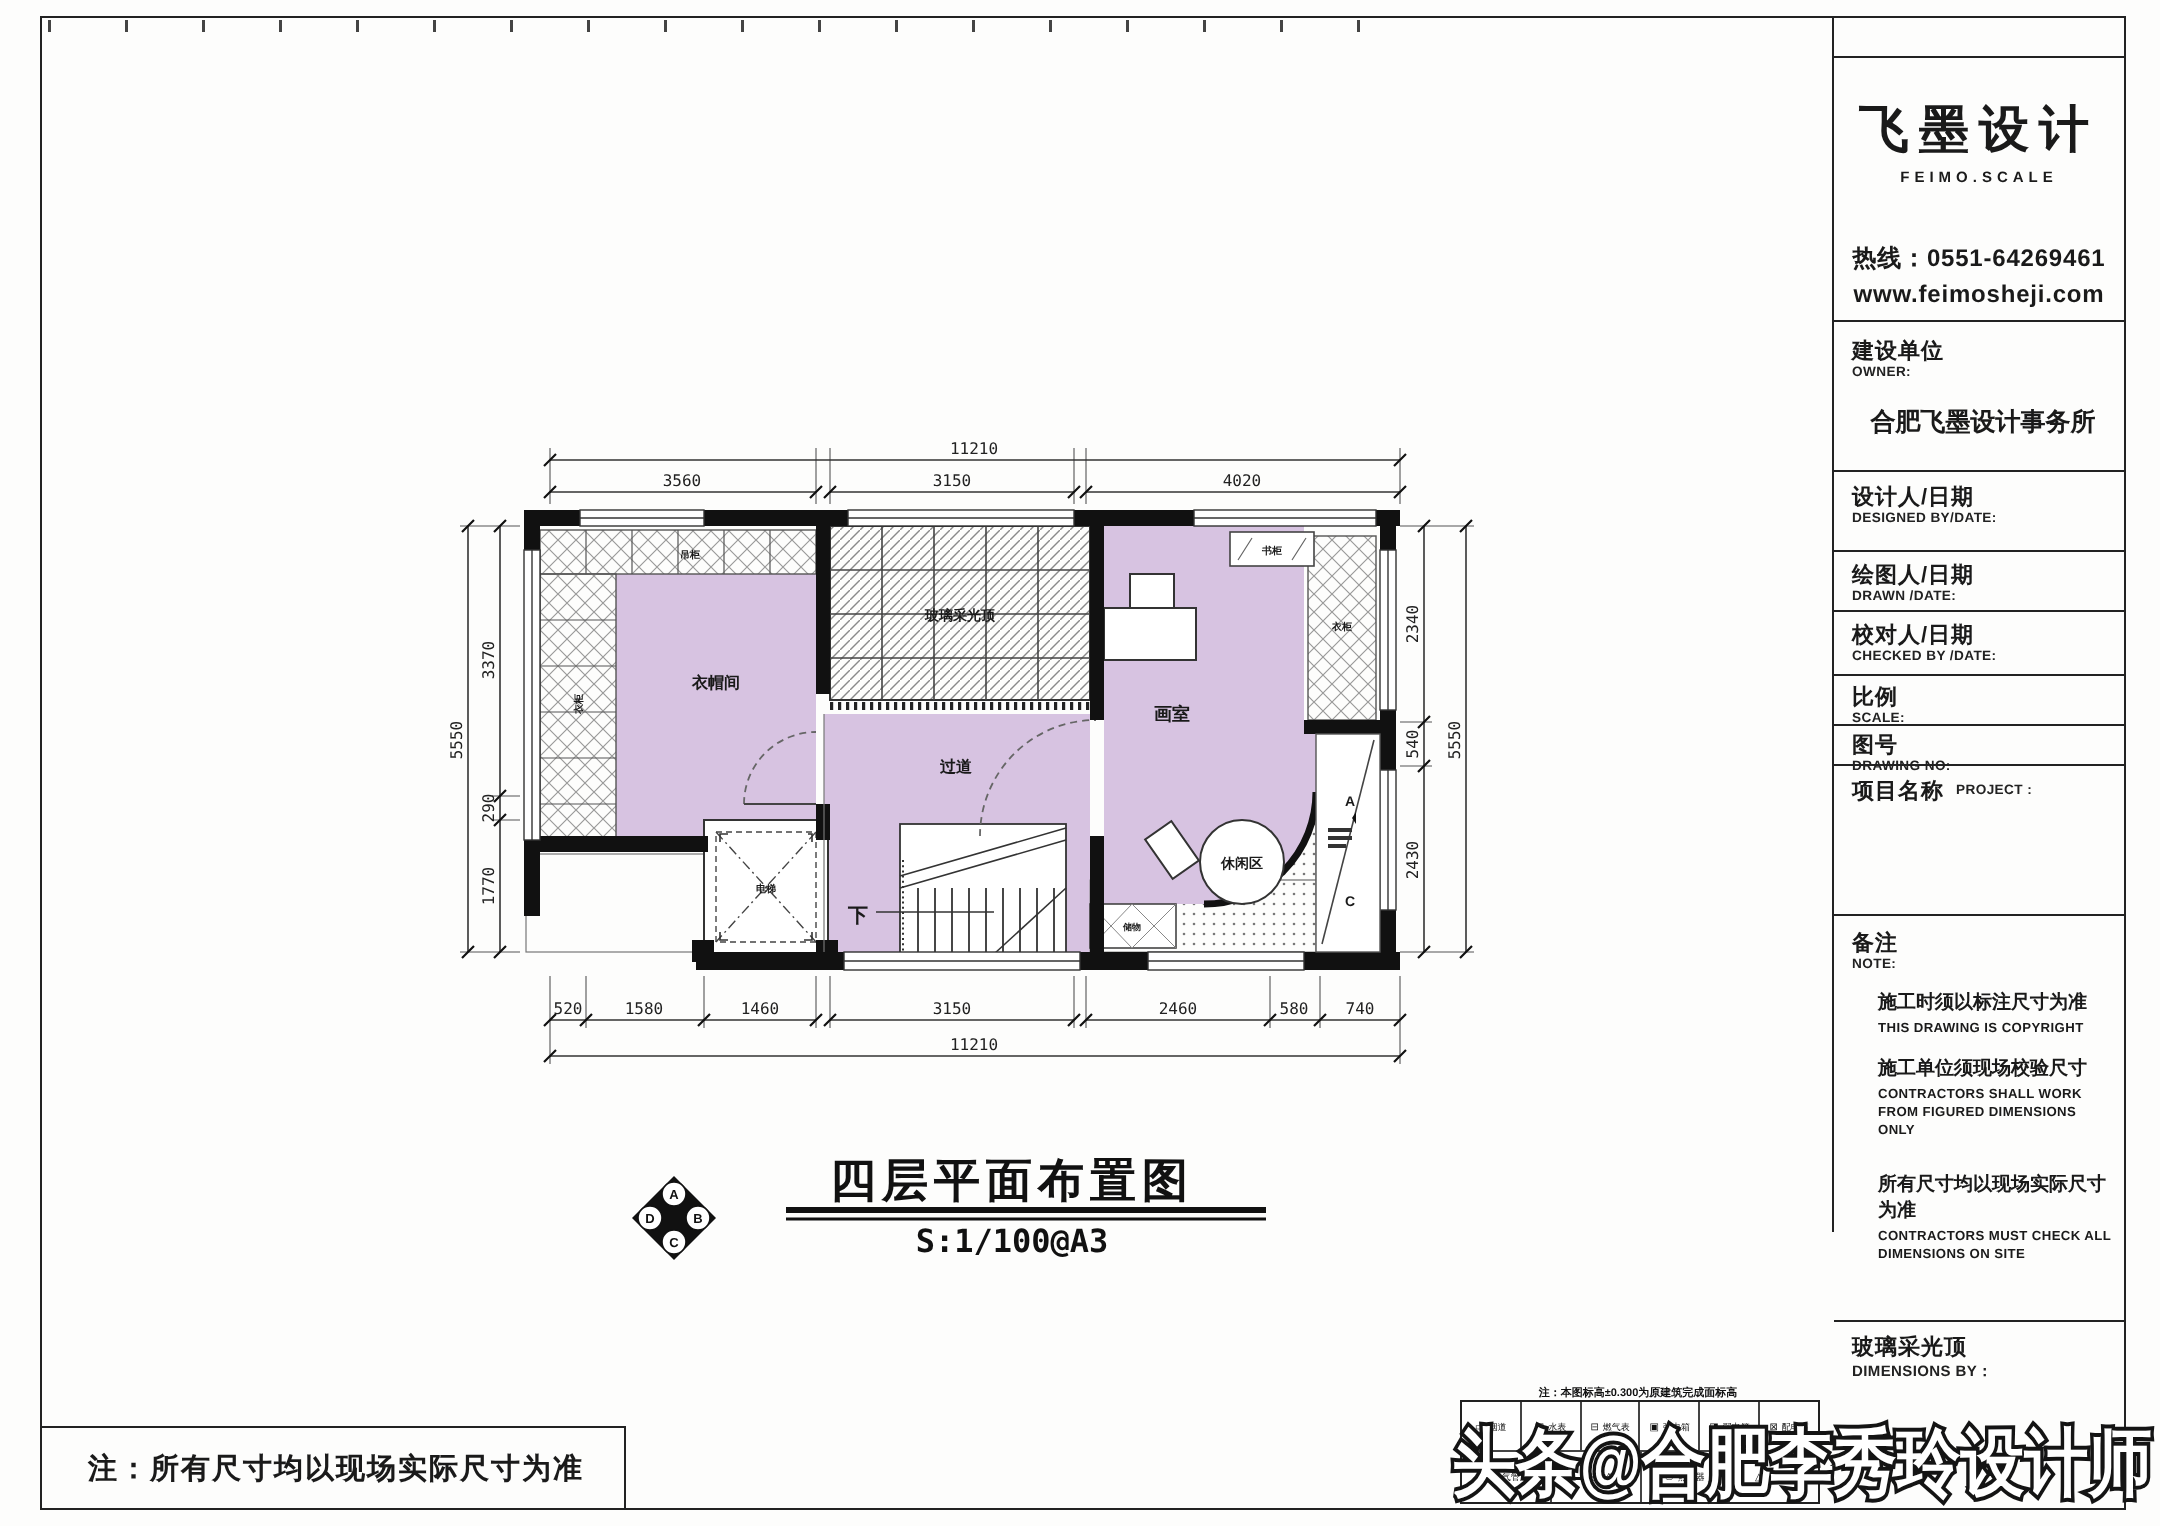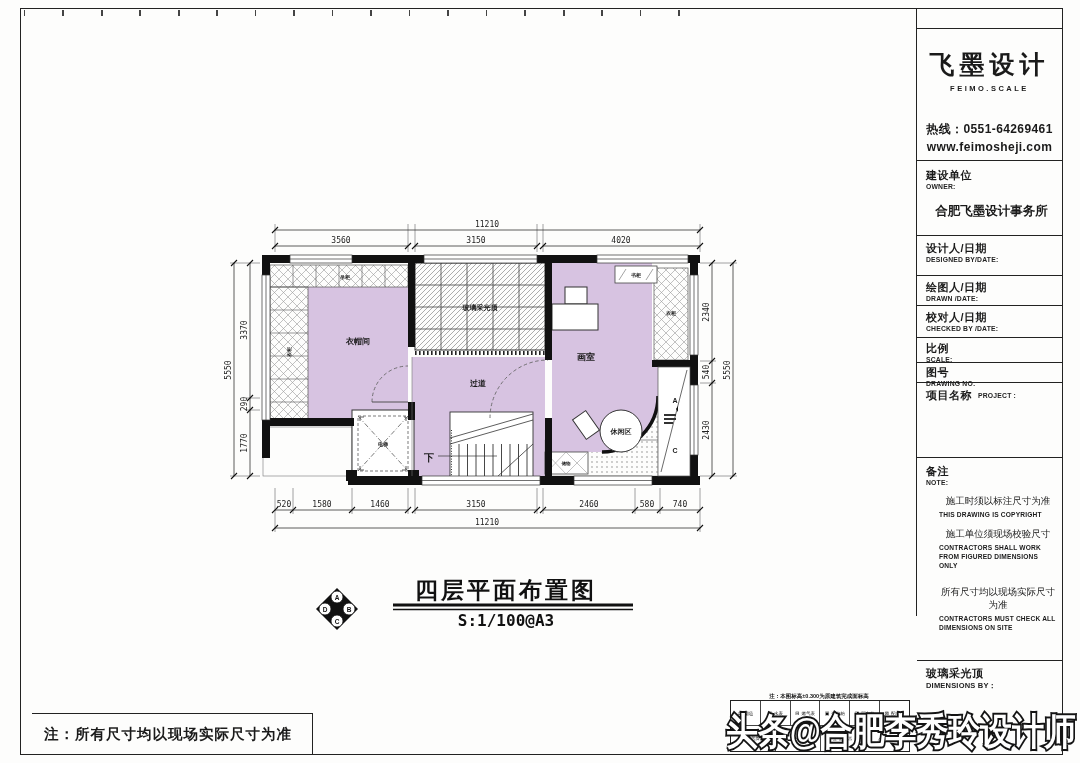--- a/index.html
+++ b/index.html
@@ -13,24 +13,24 @@
   #tblock{left:916px;top:8px;width:145px;height:608px;border-left:1.4px solid #222;}
   .hline{position:absolute;left:0;width:145px;border-top:1.1px solid #222;}
   .tb-cn{font-weight:bold;font-size:11px;letter-spacing:.5px;}
   .tb-en{font-size:6.8px;font-weight:bold;color:#222;letter-spacing:.2px;}
   .sec{position:absolute;left:9px;right:5px;}
   .ctr{text-align:center;left:0;right:0;}
   #brandname{font-size:25px;font-weight:bold;letter-spacing:5px;}
   #brandsub{font-size:7.5px;font-weight:bold;letter-spacing:2.5px;margin-top:3px;}
   .hotline{font-size:12px;font-weight:bold;margin-top:2px;letter-spacing:.4px;}
   .noteitem{margin-top:9px;margin-left:13px;}
-  .noteitem .cn{font-weight:normal;font-size:9.5px;text-align:center;}
+  .noteitem .cn{font-weight:bold;font-size:9.5px;}
   .noteitem .en{font-size:6.6px;font-weight:bold;line-height:9px;margin-top:2px;letter-spacing:.2px;}
   
-  #blnote{left:32px;top:713px;width:280px;height:40px;border-top:1.4px solid #222;border-right:1.4px solid #222;}
+  #blnote{left:20px;top:713px;width:280px;height:40px;border-top:1.4px solid #222;border-right:1.4px solid #222;padding-left:12px;}
   #blnote div{margin:11px 0 0 12px;font-weight:bold;font-size:14.5px;letter-spacing:1px;}
   
   #elevnote{left:730px;top:693px;width:178px;font-size:5.5px;font-weight:bold;text-align:center;color:#111;}
   #legend{left:730px;top:700px;width:178px;height:50px;border:1.2px solid #222;background:#fff;
           display:flex;flex-direction:column;}
   .lrow{display:flex;flex:1;}
   .lcell{flex:1;border-right:.6px solid #444;border-bottom:.6px solid #444;display:flex;
          align-items:center;justify-content:center;gap:2px;font-size:4.5px;color:#111;overflow:hidden;}
   .lrow:last-child .lcell{border-bottom:none;}
   .lcell:last-child{border-right:none;}

